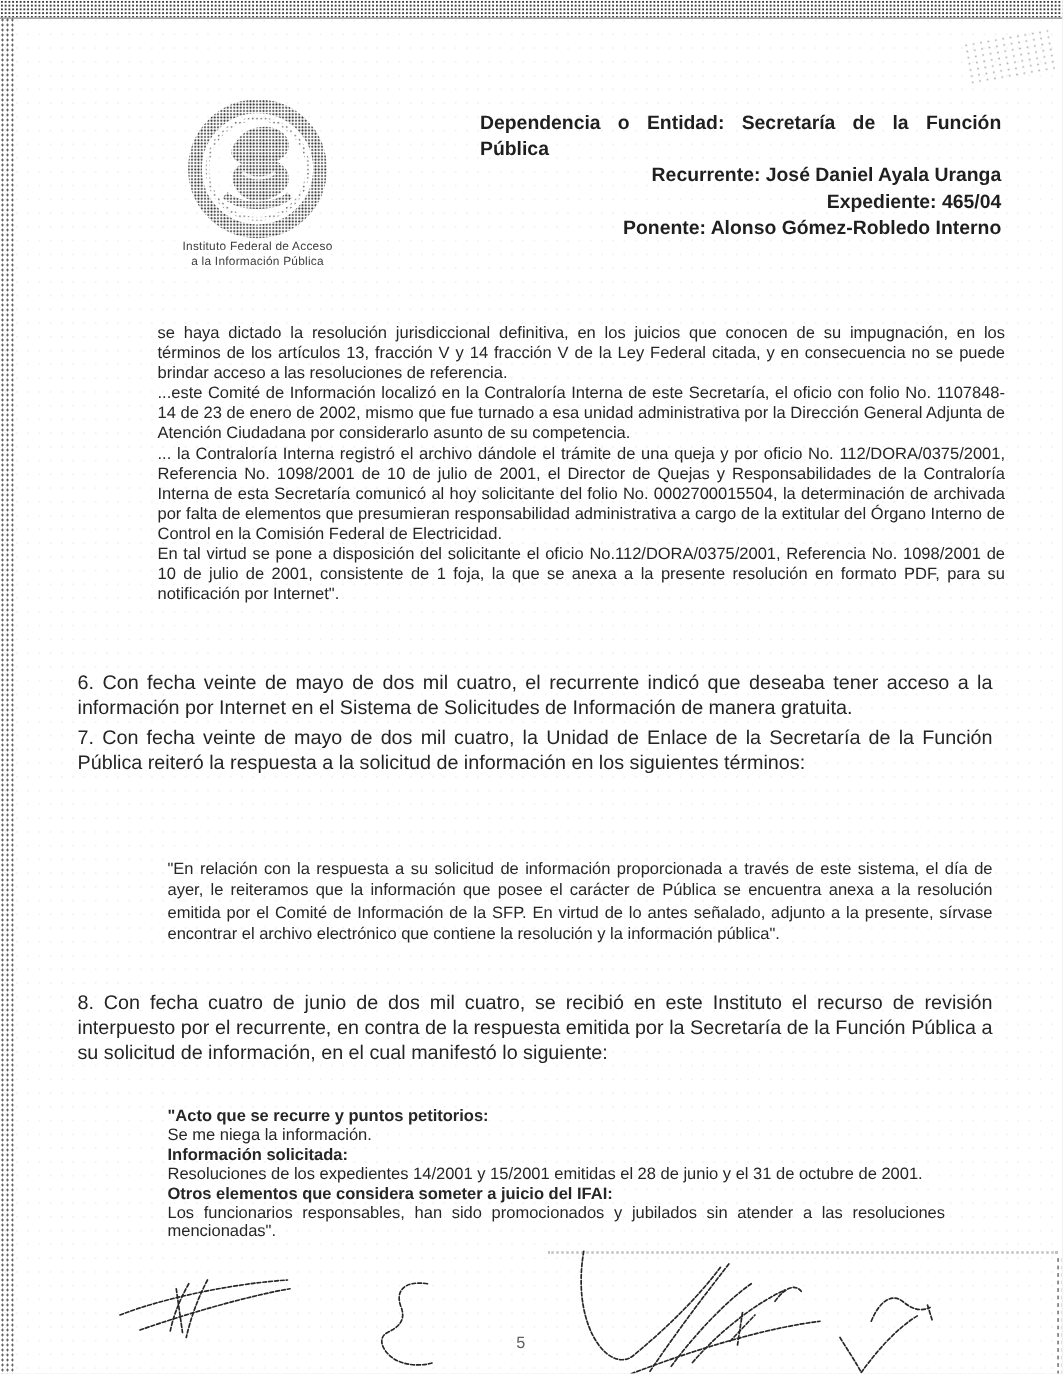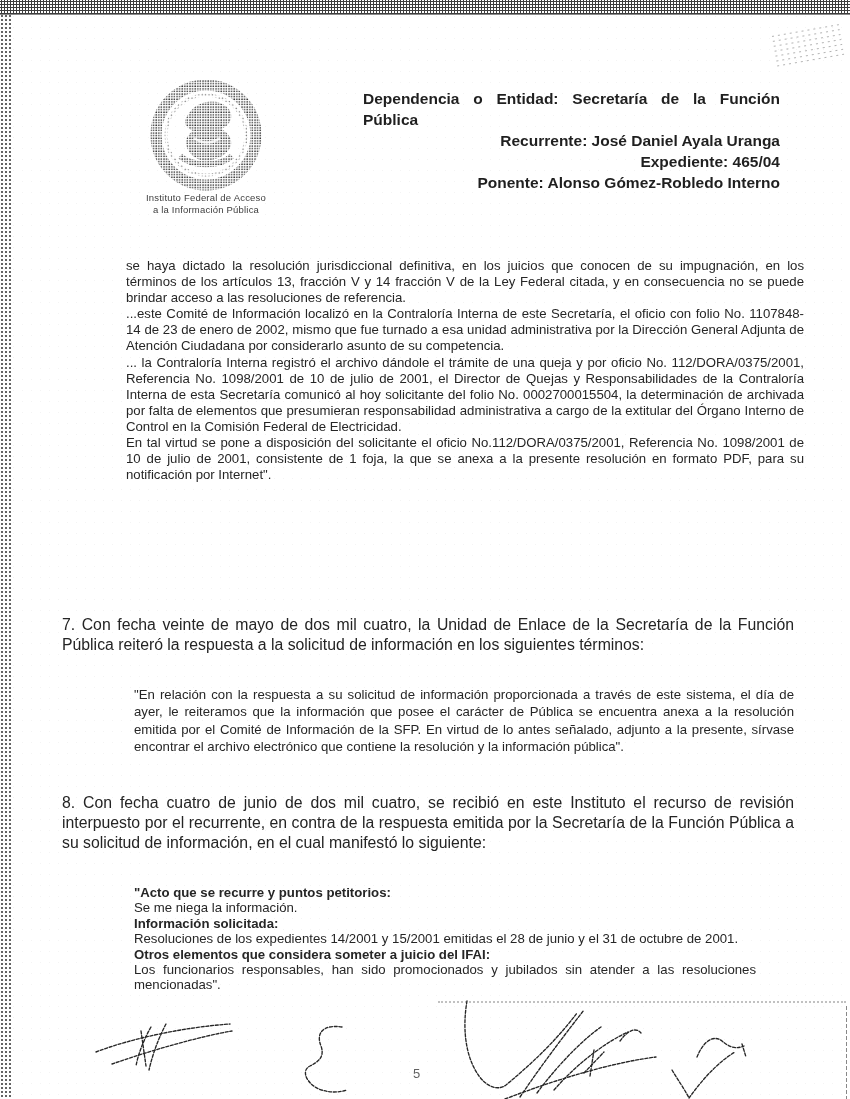--- a/index.html
+++ b/index.html
@@ -23,36 +23,36 @@
     border-top:2px dotted #8f8f8f;opacity:.55;}
   .scan-right{position:absolute;right:1px;top:1005px;bottom:0;width:4px;opacity:.7;
     background-image:radial-gradient(#555 0.8px, transparent 1px);
     background-size:3px 6px;}
   
   .logo{position:absolute;left:106px;top:80px;width:200px;text-align:center;}
   .logo svg{display:block;margin:0 auto;filter:blur(0.3px);}
   .cap{font-size:9.5px;line-height:12px;color:#3d3d3d;letter-spacing:.2px;
     filter:blur(0.35px);font-weight:400;}
   
-  .hdr{position:absolute;left:363px;top:88px;width:417px;font-size:15.5px;
+  .hdr{position:absolute;left:384px;top:88px;width:417px;font-size:15.5px;
     line-height:21px;font-weight:700;filter:blur(0.3px);color:#1f1f1f;}
   .hf{white-space:normal;text-align:right;}
   .hf0{text-align:justify;word-spacing:8px;}
   
   .doc{filter:blur(0.3px);}
   .q{position:absolute;text-align:justify;font-size:13.2px;color:#262626;}
   .q p{margin:0;}
   .q1{left:126px;top:258px;width:678px;line-height:16.1px;}
   .q2{left:134px;top:686px;width:660px;line-height:17.4px;}
   .q3{left:134px;top:885px;width:622px;line-height:15.4px;}
   .q3 .b{font-weight:700;}
   .para{position:absolute;left:62px;width:732px;margin:0;font-size:15.8px;
     line-height:20px;text-align:justify;color:#242424;}
   .p6{top:537px;}
-  .p7{top:615px;}
+  .p7{top:581px;}
   .p8{top:793px;}
   
   .sigs{position:absolute;left:0;top:1000px;}
   .sigs path{fill:none;stroke:#262626;stroke-width:1.35;stroke-linecap:round;
     stroke-dasharray:3 1.7;}
   .pageno{position:absolute;left:413px;top:1066px;font-size:13px;color:#3a3a3a;
     opacity:.8;filter:blur(0.4px);letter-spacing:2px;}
 </style>
 </head>
 <body>
@@ -104,20 +104,21 @@
     </div>
   </div>
 
   <div class="q q1 doc">
     <p>se haya dictado la resolución jurisdiccional definitiva, en los juicios que conocen de su impugnación, en los términos de los artículos 13, fracción V y 14 fracción V de la Ley Federal citada, y en consecuencia no se puede brindar acceso a las resoluciones de referencia.</p>
     <p>...este Comité de Información localizó en la Contraloría Interna de este Secretaría, el oficio con folio No. 1107848-14 de 23 de enero de 2002, mismo que fue turnado a esa unidad administrativa por la Dirección General Adjunta de Atención Ciudadana por considerarlo asunto de su competencia.</p>
     <p>... la Contraloría Interna registró el archivo dándole el trámite de una queja y por oficio No. 112/DORA/0375/2001, Referencia No. 1098/2001 de 10 de julio de 2001, el Director de Quejas y Responsabilidades de la Contraloría Interna de esta Secretaría comunicó al hoy solicitante del folio No. 0002700015504, la determinación de archivada por falta de elementos que presumieran responsabilidad administrativa a cargo de la extitular del Órgano Interno de Control en la Comisión Federal de Electricidad.</p>
     <p>En tal virtud se pone a disposición del solicitante el oficio No.112/DORA/0375/2001, Referencia No. 1098/2001 de 10 de julio de 2001, consistente de 1 foja, la que se anexa a la presente resolución en formato PDF, para su notificación por Internet".</p>
   </div>
 
+  <p class="para p6 doc">6. Con fecha veinte de mayo de dos mil cuatro, el recurrente indicó que deseaba tener acceso a la información por Internet en el Sistema de Solicitudes de Información de manera gratuita.</p>
   <p class="para p7 doc">7. Con fecha veinte de mayo de dos mil cuatro, la Unidad de Enlace de la Secretaría de la Función Pública reiteró la respuesta a la solicitud de información en los siguientes términos:</p>
 
   <div class="q q2 doc">
     <p>"En relación con la respuesta a su solicitud de información proporcionada a través de este sistema, el día de ayer, le reiteramos que la información que posee el carácter de Pública se encuentra anexa a la resolución emitida por el Comité de Información de la SFP. En virtud de lo antes señalado, adjunto a la presente, sírvase encontrar el archivo electrónico que contiene la resolución y la información pública".</p>
   </div>
 
   <p class="para p8 doc">8. Con fecha cuatro de junio de dos mil cuatro, se recibió en este Instituto el recurso de revisión interpuesto por el recurrente, en contra de la respuesta emitida por la Secretaría de la Función Pública a su solicitud de información, en el cual manifestó lo siguiente:</p>
 
   <div class="q q3 doc">
     <p class="b">"Acto que se recurre y puntos petitorios:</p>

